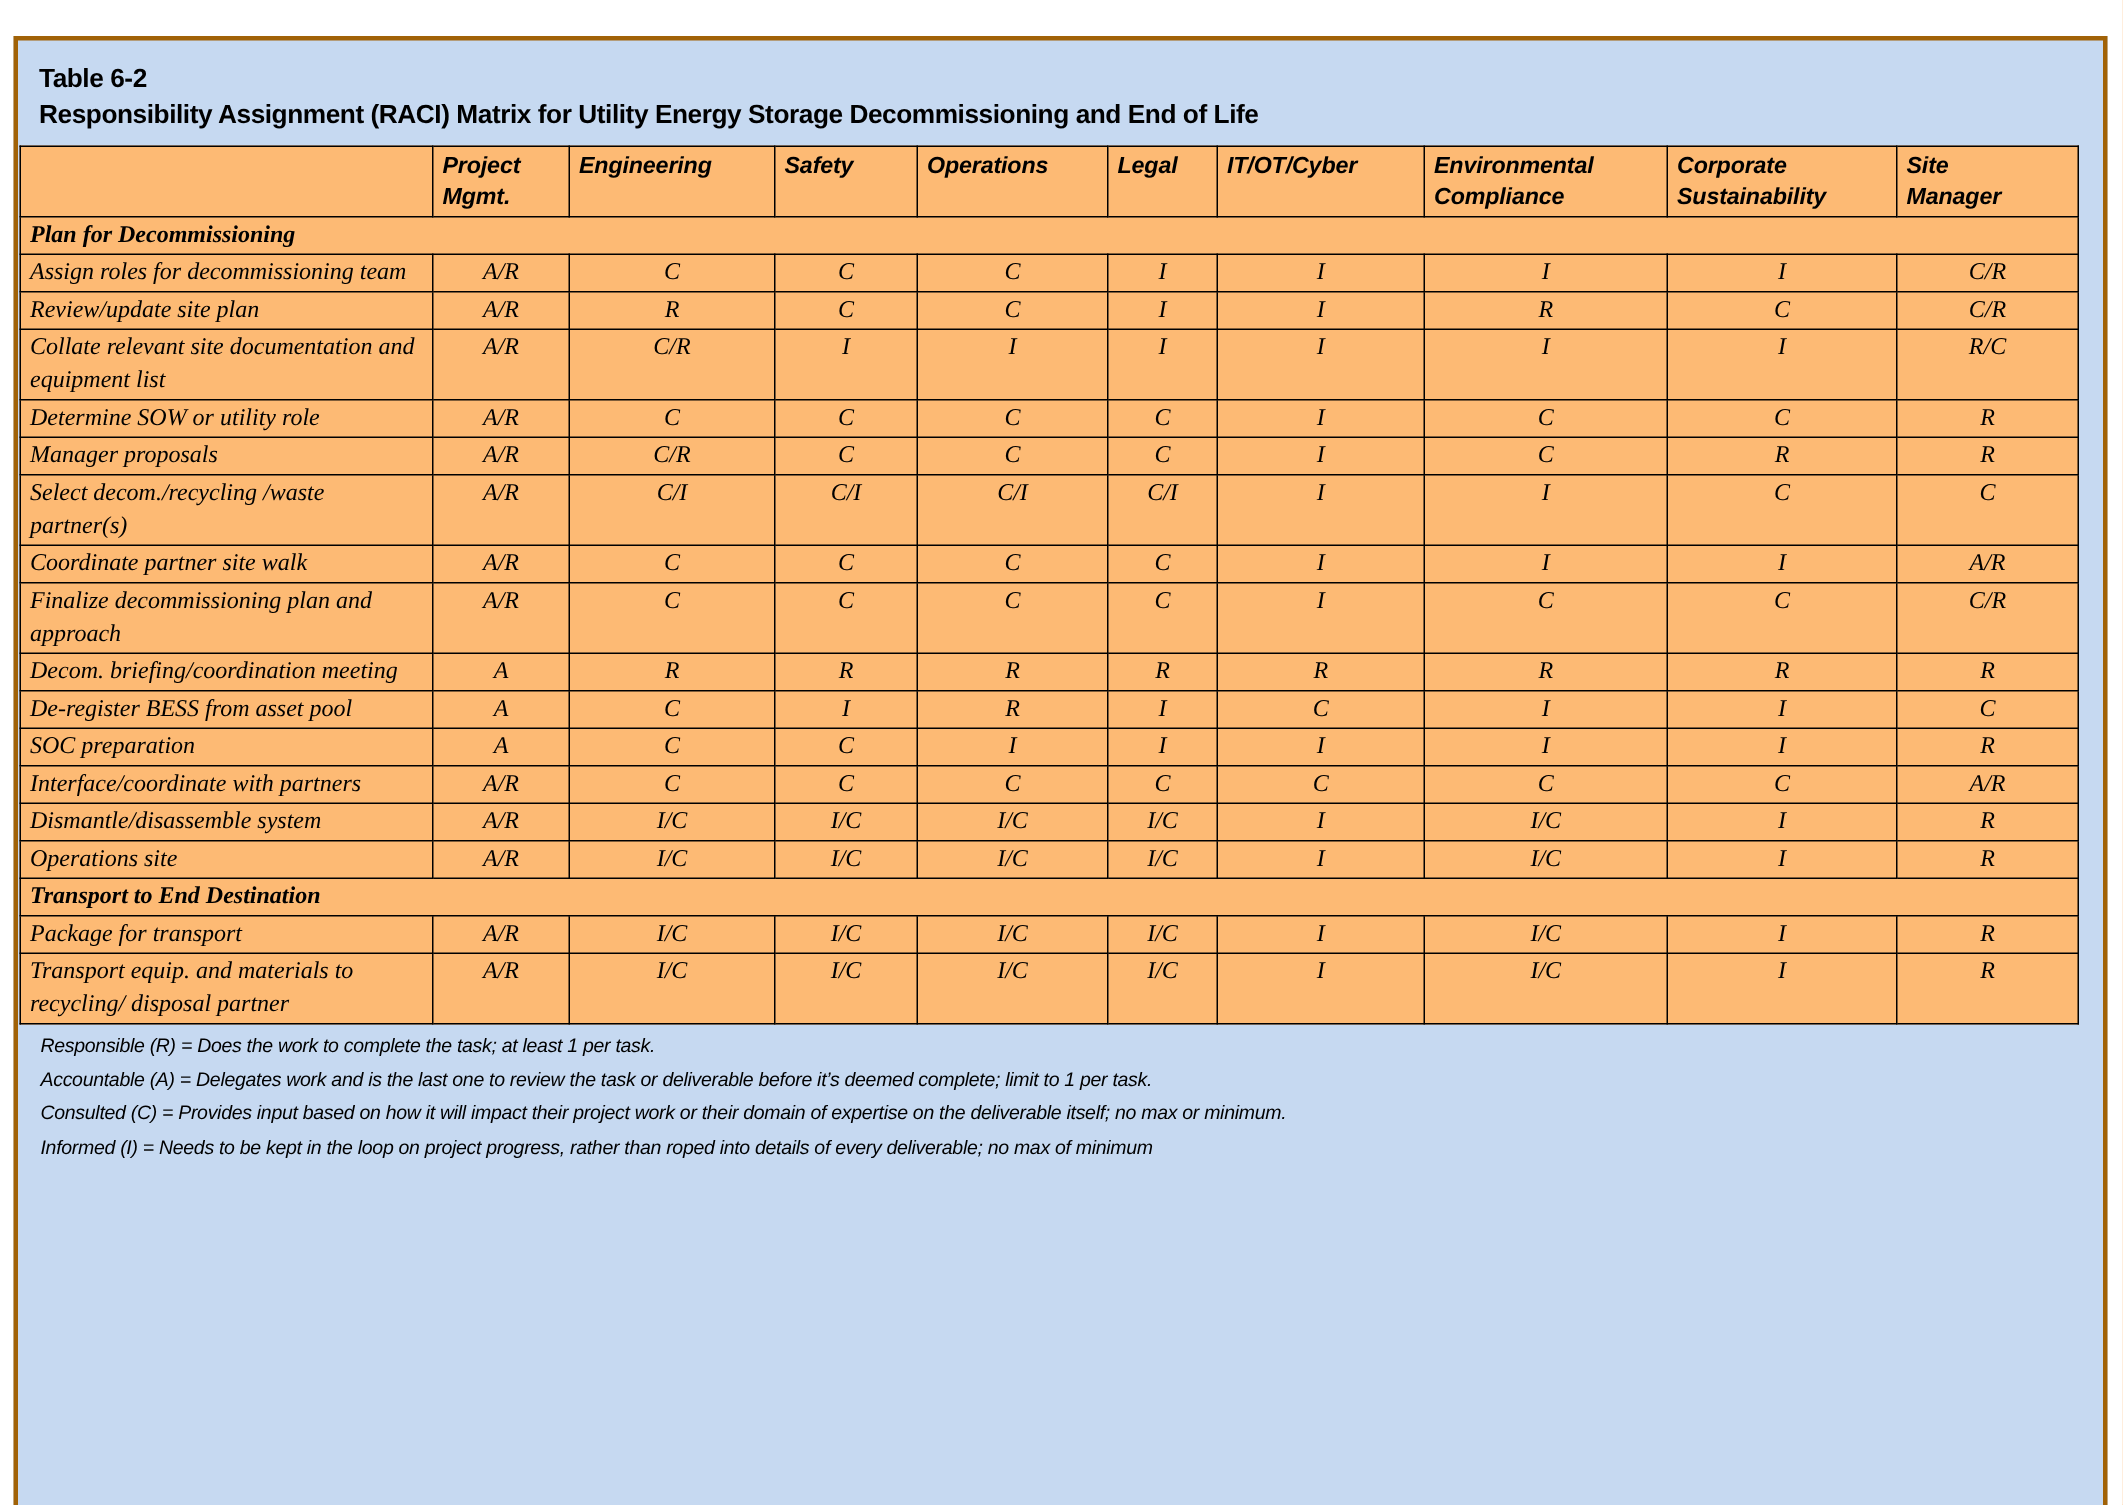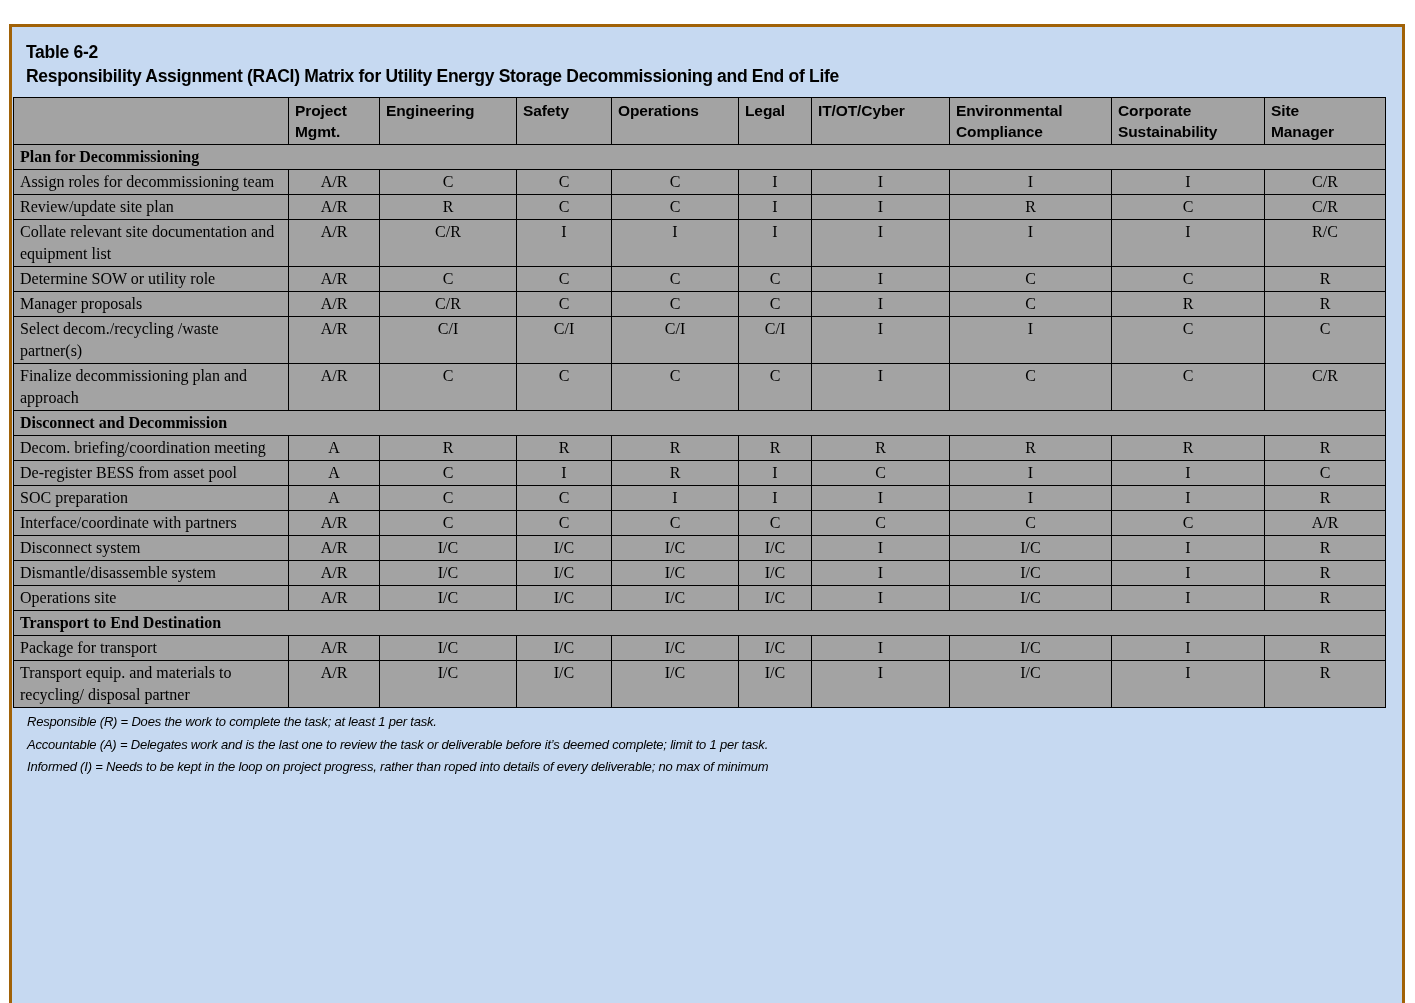--- a/index.html
+++ b/index.html
@@ -8,21 +8,21 @@
     border:3px solid #a16207; background:#c6d9f1; box-sizing:content-box;
     font-family:"Liberation Sans",sans-serif; color:#000;
   }
   .title-block{padding:13px 14px 9px 14px;}
   .title-line{
     font-family:"Liberation Sans",sans-serif; font-weight:bold;
     font-size:17.5px; line-height:24px; letter-spacing:-0.3px; color:#000;
   }
   table.raci{
     border-collapse:collapse; table-layout:fixed; margin-left:1px;
-    width:1372px; background:#a3a3a3;
+    width:1372px; background:#fdba74;font-style:italic;
   }
   table.raci th, table.raci td{
     border:1.5px solid #000; box-sizing:border-box; overflow:hidden;
   }
   table.raci th{
     font-family:"Liberation Sans",sans-serif; font-weight:bold; font-size:15.5px;
     line-height:21px; text-align:left; vertical-align:top; padding:2px 6px;
     white-space:pre-line; letter-spacing:-0.1px;
   }
   table.raci td{
@@ -155,33 +155,42 @@
           <td class="raci-cell">C/I</td>
           <td class="raci-cell">C/I</td>
           <td class="raci-cell">C/I</td>
           <td class="raci-cell">C/I</td>
           <td class="raci-cell">I</td>
           <td class="raci-cell">I</td>
           <td class="raci-cell">C</td>
           <td class="raci-cell">C</td>
         </tr>
         <tr class="min-row">
+          <td class="task-cell">Coordinate partner site walk</td>
+          <td class="raci-cell">A/R</td>
+          <td class="raci-cell">C</td>
+          <td class="raci-cell">C</td>
+          <td class="raci-cell">C</td>
+          <td class="raci-cell">C</td>
+          <td class="raci-cell">I</td>
+          <td class="raci-cell">I</td>
+          <td class="raci-cell">I</td>
+          <td class="raci-cell">A/R</td>
+        </tr>
+        <tr class="min-row">
           <td class="task-cell">Finalize decommissioning plan and approach</td>
           <td class="raci-cell">A/R</td>
           <td class="raci-cell">C</td>
           <td class="raci-cell">C</td>
           <td class="raci-cell">C</td>
           <td class="raci-cell">C</td>
           <td class="raci-cell">I</td>
           <td class="raci-cell">C</td>
           <td class="raci-cell">C</td>
           <td class="raci-cell">C/R</td>
-        </tr>
-        <tr class="min-row">
-          <td class="section-cell" colspan="10">Disconnect and Decommission</td>
         </tr>
         <tr class="min-row">
           <td class="task-cell">Decom. briefing/coordination meeting</td>
           <td class="raci-cell">A</td>
           <td class="raci-cell">R</td>
           <td class="raci-cell">R</td>
           <td class="raci-cell">R</td>
           <td class="raci-cell">R</td>
           <td class="raci-cell">R</td>
           <td class="raci-cell">R</td>
@@ -216,32 +225,20 @@
           <td class="task-cell">Interface/coordinate with partners</td>
           <td class="raci-cell">A/R</td>
           <td class="raci-cell">C</td>
           <td class="raci-cell">C</td>
           <td class="raci-cell">C</td>
           <td class="raci-cell">C</td>
           <td class="raci-cell">C</td>
           <td class="raci-cell">C</td>
           <td class="raci-cell">C</td>
           <td class="raci-cell">A/R</td>
-        </tr>
-        <tr class="min-row">
-          <td class="task-cell">Disconnect system</td>
-          <td class="raci-cell">A/R</td>
-          <td class="raci-cell">I/C</td>
-          <td class="raci-cell">I/C</td>
-          <td class="raci-cell">I/C</td>
-          <td class="raci-cell">I/C</td>
-          <td class="raci-cell">I</td>
-          <td class="raci-cell">I/C</td>
-          <td class="raci-cell">I</td>
-          <td class="raci-cell">R</td>
         </tr>
         <tr class="min-row">
           <td class="task-cell">Dismantle/disassemble system</td>
           <td class="raci-cell">A/R</td>
           <td class="raci-cell">I/C</td>
           <td class="raci-cell">I/C</td>
           <td class="raci-cell">I/C</td>
           <td class="raci-cell">I/C</td>
           <td class="raci-cell">I</td>
           <td class="raci-cell">I/C</td>
@@ -286,16 +283,17 @@
           <td class="raci-cell">I/C</td>
           <td class="raci-cell">I</td>
           <td class="raci-cell">R</td>
         </tr>
       </tbody>
   </table>
 
   <div class="legend-block">
     <div class="legend-line">Responsible (R) = Does the work to complete the task; at least 1 per task.</div>
     <div class="legend-line">Accountable (A) = Delegates work and is the last one to review the task or deliverable before it’s deemed complete; limit to 1 per task.</div>
+    <div class="legend-line">Consulted (C) = Provides input based on how it will impact their project work or their domain of expertise on the deliverable itself; no max or minimum.</div>
     <div class="legend-line">Informed (I) = Needs to be kept in the loop on project progress, rather than roped into details of every deliverable; no max of minimum</div>
   </div>
 
 </div>
 
 </body></html>

